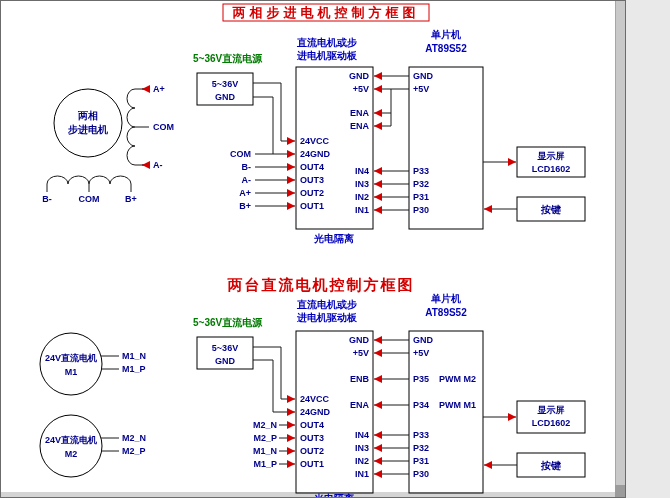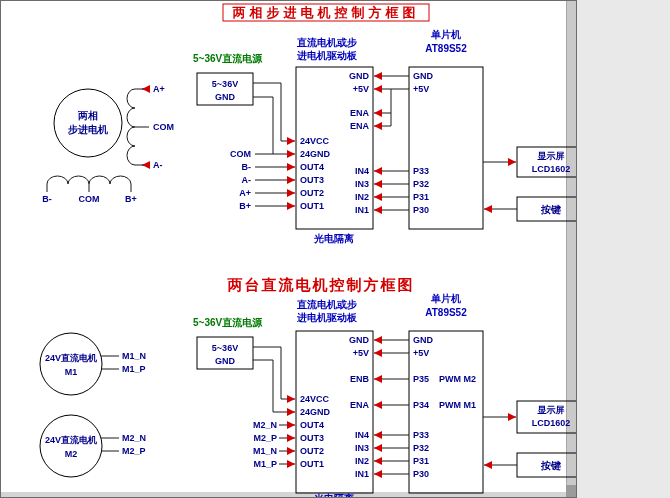--- a/index.html
+++ b/index.html
@@ -1,17 +1,17 @@
 <!DOCTYPE html>
 <html><head>
 <meta charset="utf-8">
 <style>
   * { margin:0; padding:0; box-sizing:border-box; }
   html,body { background:#e9e9e9; font-family:"Liberation Sans", sans-serif; }
-  #stage { position:relative; width:577px; height:498px; background:#ffffff;
+  #stage { position:relative; width:626px; height:498px; background:#ffffff;
            border:1px solid #6b6b6b; overflow:hidden; }
   .strip-right  { position:absolute; right:0; top:0; width:10px; height:100%;
                   background:#c9c9c9; border-left:1px solid #a6a6a6; }
   .strip-bottom { position:absolute; left:0; bottom:0; width:100%; height:5px;
                   background:#d4d4d4; }
   .corner       { position:absolute; right:0; bottom:0; width:10px; height:12px;
                   background:#9b9b9b; }
   svg { position:absolute; left:0; top:0; }
   text { font-family:"Liberation Sans", sans-serif; }
   .box   { fill:none; stroke:#000; stroke-width:1; }

